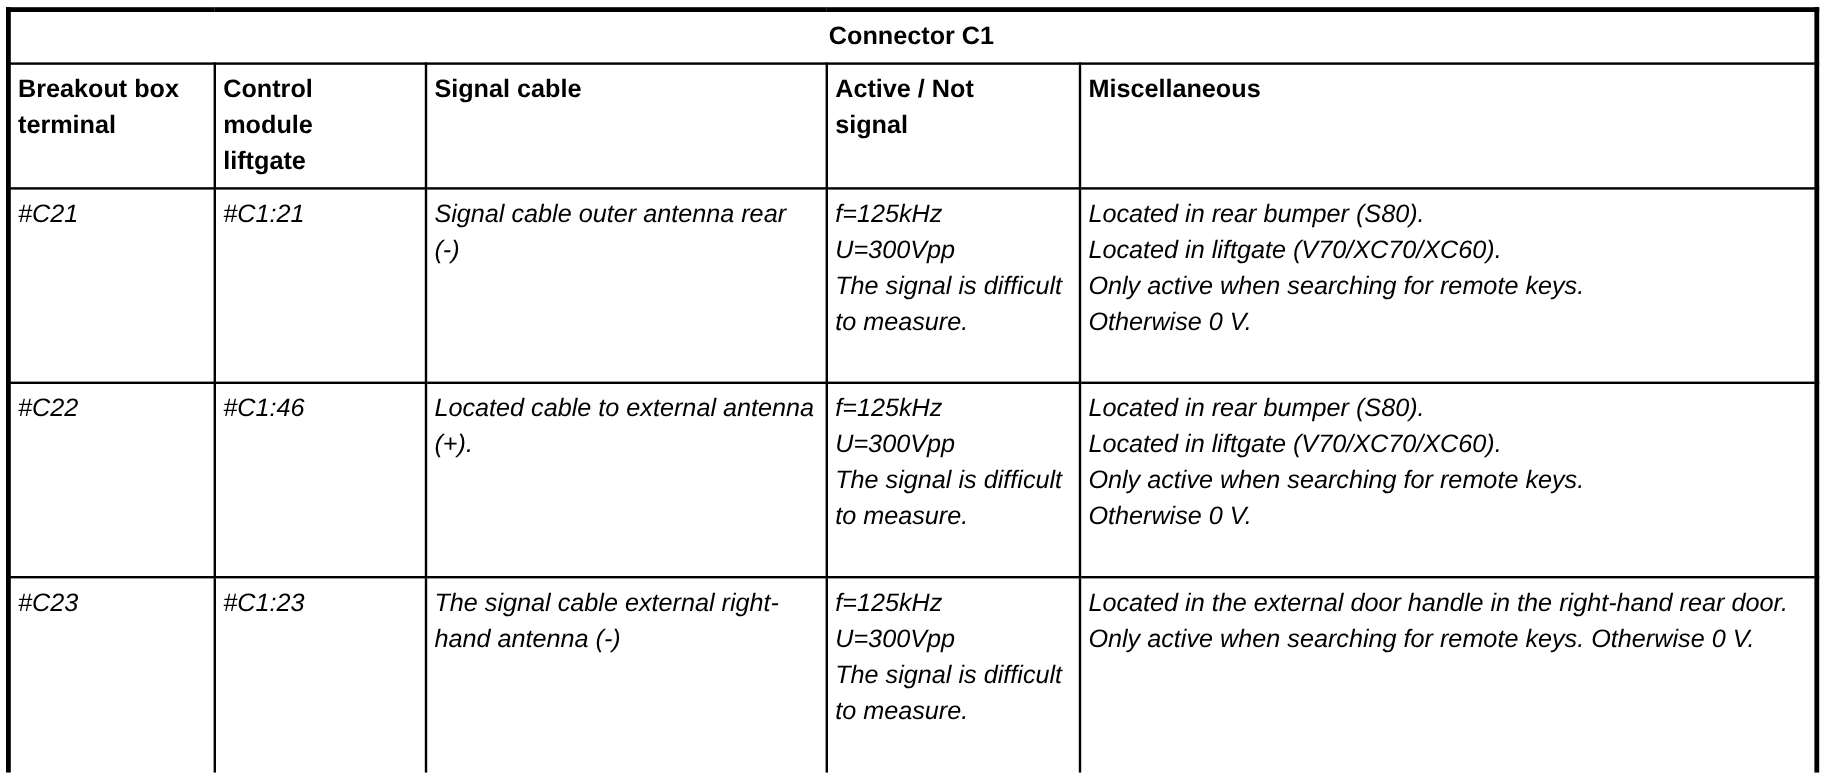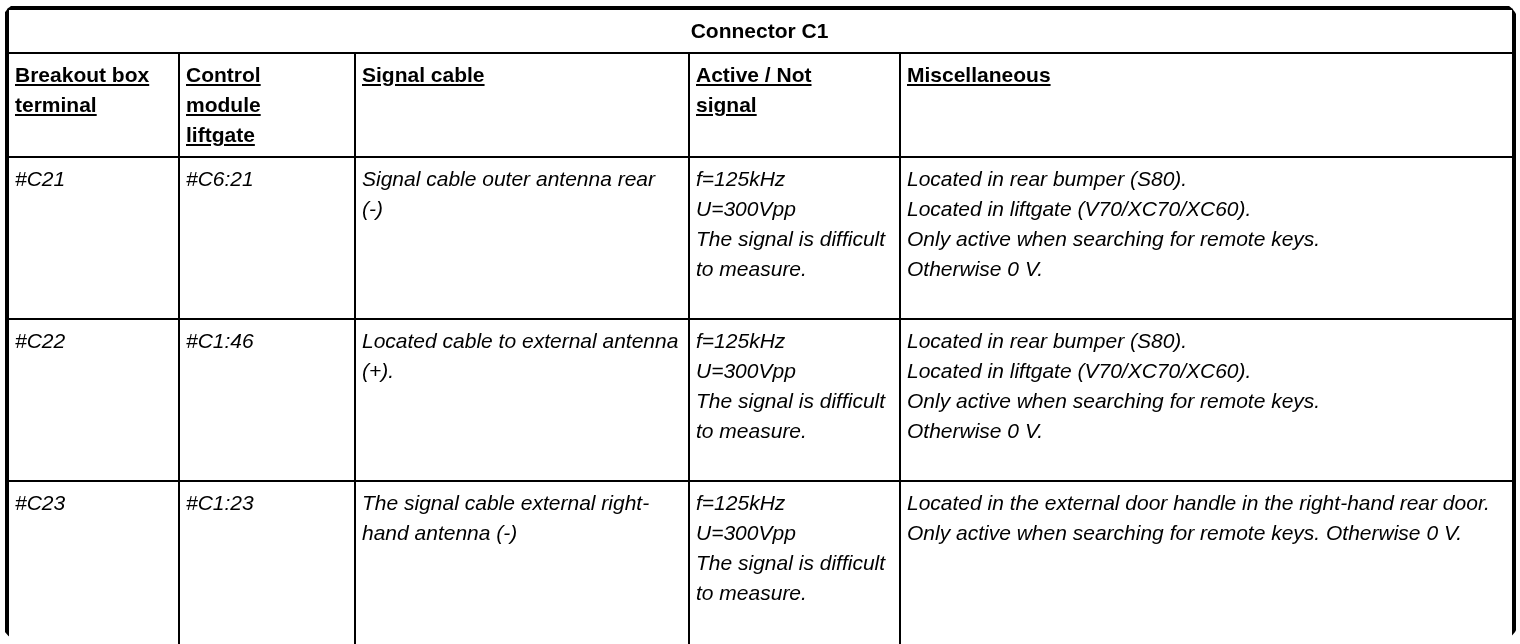--- a/index.html
+++ b/index.html
@@ -7,21 +7,20 @@
     padding: 0;
     background: #ffffff;
     color: #000000;
     font-family: "Liberation Sans", "DejaVu Sans", sans-serif;
   }
   .page {
     width: 1520px;
     height: 644px;
     background: #ffffff;
     overflow: hidden;
-    border-radius: 28px;
   }
   table.connector {
     border-collapse: collapse;
     table-layout: fixed;
     width: 1508px;
     margin: 6px 0 0 5px;
     border: 4px solid #000000;
     background: #ffffff;
   }
   table.connector td {
@@ -38,21 +37,20 @@
     text-align: center;
     vertical-align: middle;
     font-weight: bold;
     height: 24px;
     line-height: 24px;
     padding: 4px;
   }
   tr.header-row td {
     font-weight: bold;
     height: 88px;
-    text-decoration: underline;
   }
   tr.data-row td {
     height: 148px;
     font-style: italic;
   }
   tr.data-row-last td {
     height: 152px;
   }
 </style>
 </head>
@@ -77,21 +75,21 @@
         <td>Control
 module
 liftgate</td>
         <td>Signal cable</td>
         <td>Active / Not
 signal</td>
         <td>Miscellaneous</td>
       </tr>
       <tr class="data-row">
         <td>#C21</td>
-        <td>#C6:21</td>
+        <td>#C1:21</td>
         <td>Signal cable outer antenna rear (-)</td>
         <td>f=125kHz
 U=300Vpp
 The signal is difficult to measure.</td>
         <td>Located in rear bumper (S80).
 Located in liftgate (V70/XC70/XC60).
 Only active when searching for remote keys.
 Otherwise 0 V.</td>
       </tr>
       <tr class="data-row">

